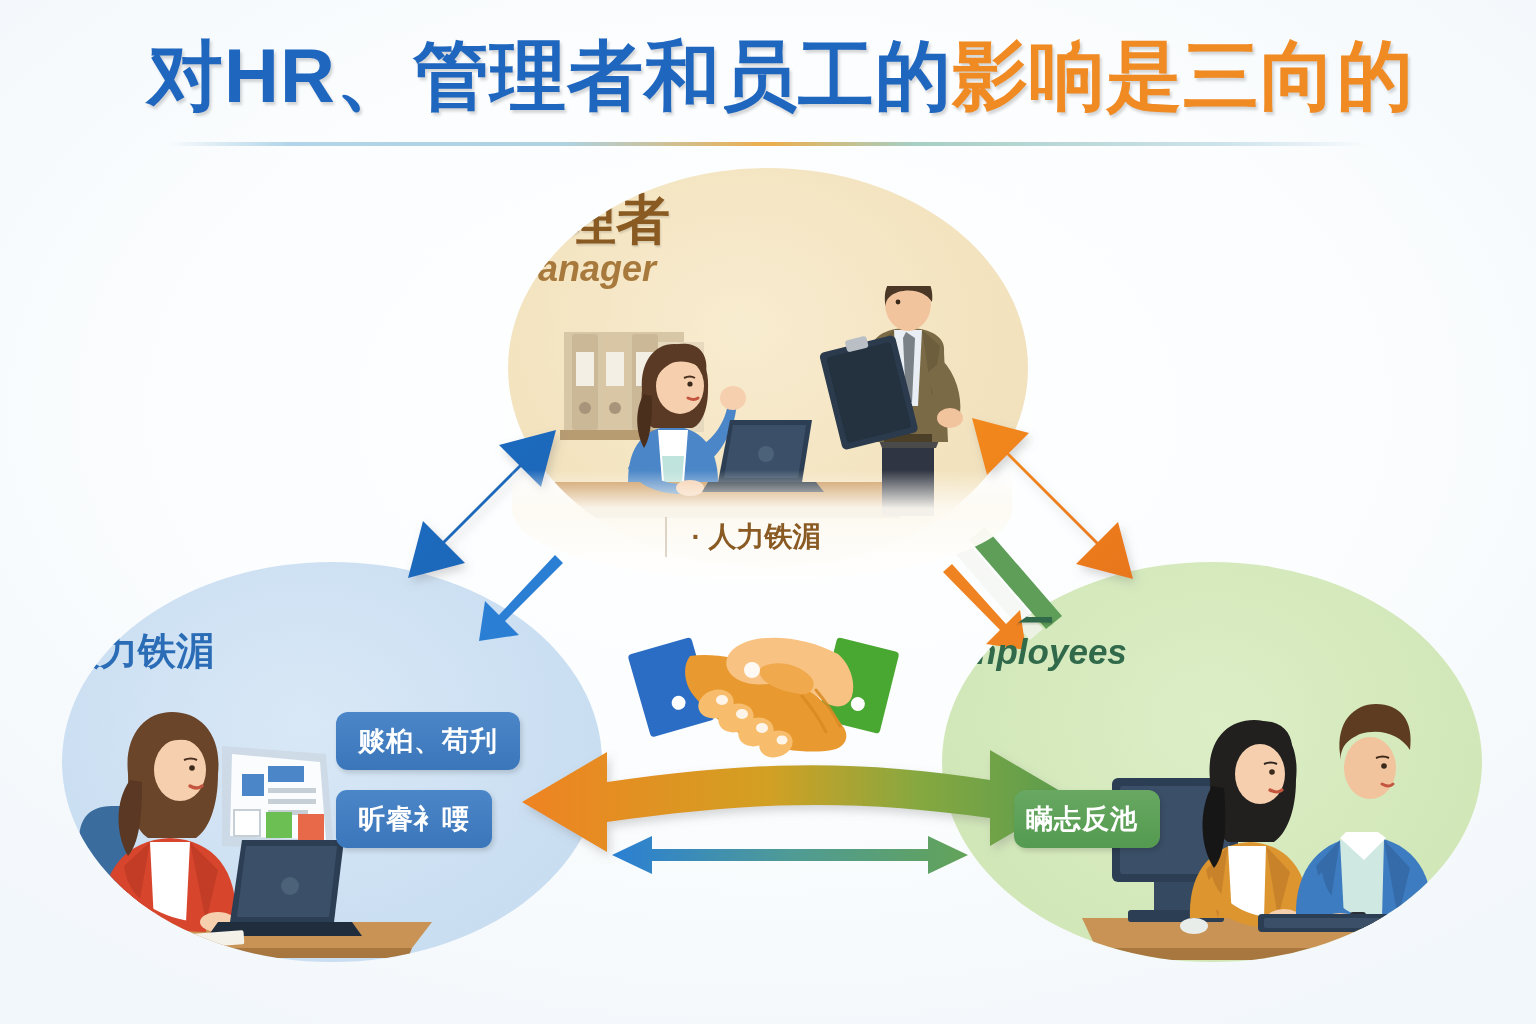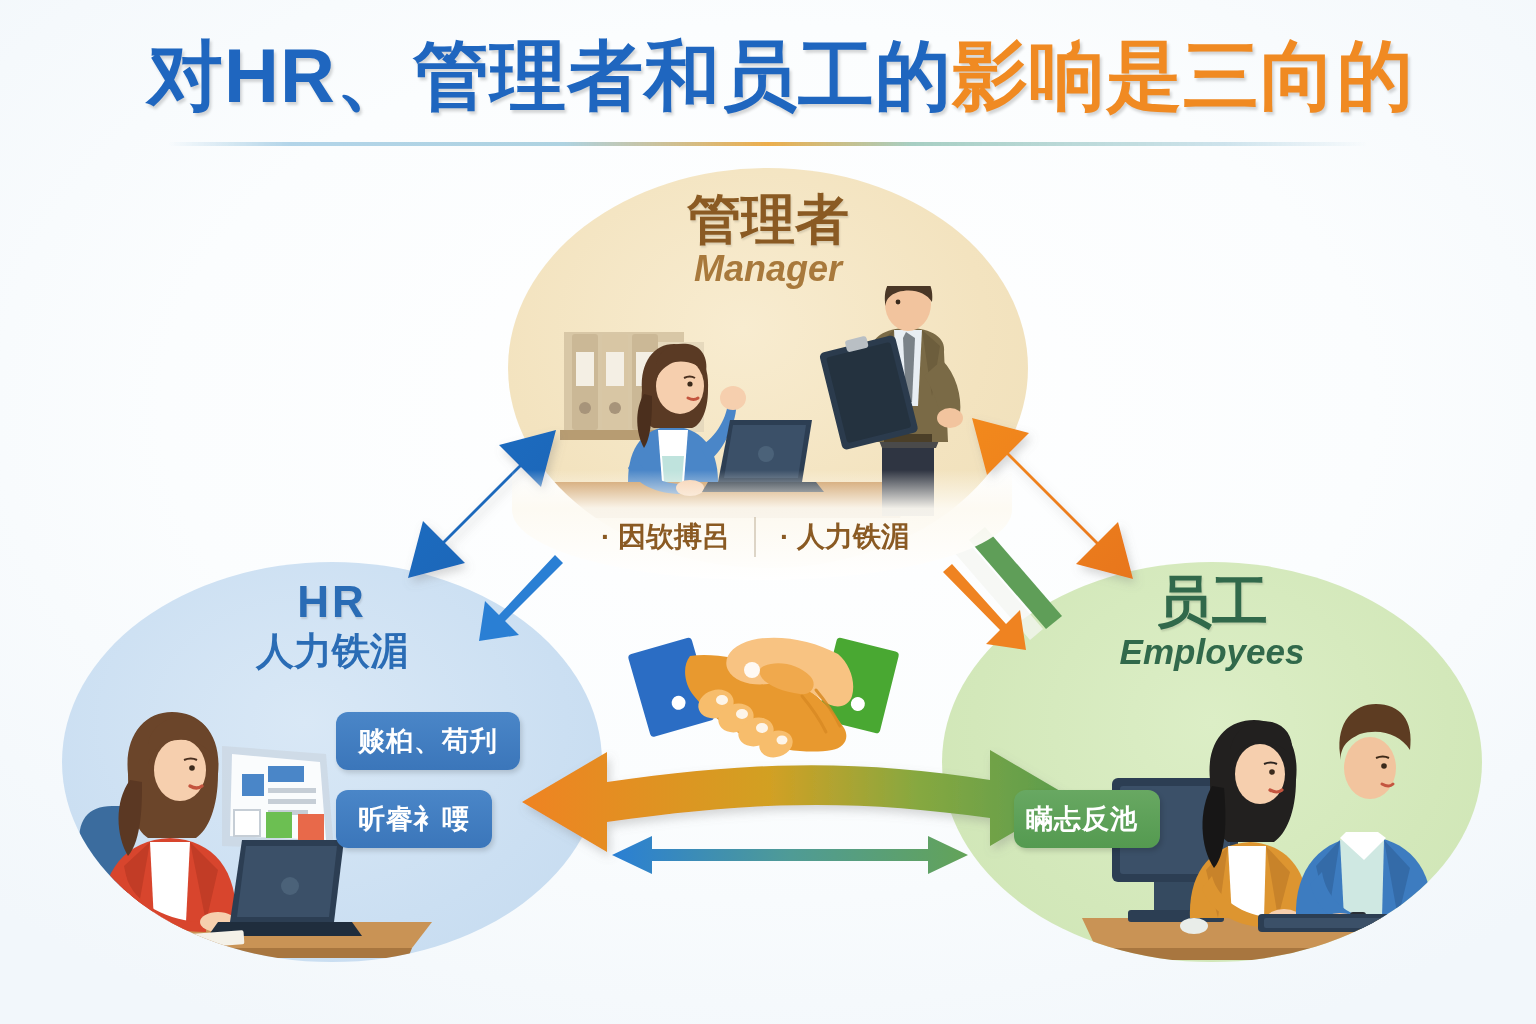--- a/index.html
+++ b/index.html
@@ -80,21 +80,21 @@
   }
   .node-emp {
     left: 942px; top: 562px;
     width: 540px; height: 400px;
     background: radial-gradient(ellipse at 50% 40%, #dceec6 0%, #d3e8ba 62%, #cee5b4 100%);
   }
 
   .node-title {
     position: absolute;
     width: 100%;
-    text-align: center;
+    text-align: left;
     z-index: 6;
     pointer-events: none;
   }
   .node-cn {
     font-size: 52px;
     font-weight: bold;
     line-height: 1.08;
     text-shadow: 1px 2px 2px rgba(0,0,0,0.12);
   }
   .node-en {
@@ -124,21 +124,21 @@
     font-weight: bold;
     padding: 11px 22px;
     border-radius: 12px;
     white-space: nowrap;
     box-shadow: 2px 3px 5px rgba(0,0,0,0.15);
     letter-spacing: 1px;
   }
   .pill-blue { background: linear-gradient(to bottom, #4a86c8 0%, #3b76ba 100%); }
   .pill-green { background: linear-gradient(to bottom, #68a862 0%, #549a50 100%); }
   .pill-hr-1 { left: 336px; top: 712px; }
-  .pill-hr-2 { left: 336px; top: 790px; }
+  .pill-hr-2 { left: 336px; top: 790px; border-radius: 11px; }
   .pill-emp-1 { left: 1014px; top: 710px; }
   .pill-emp-2 { left: 1014px; top: 790px; }
   .pill-emp-1::after {
     content: "";
     position: absolute;
     right: -16px; top: 18px;
     border: 10px solid transparent;
     border-left-color: #5c9f57;
   }
 
@@ -530,21 +530,20 @@
       </g>
 
       <ellipse cx="112" cy="254" rx="14" ry="8" fill="#e9ede9"></ellipse>
     </svg>
 
     <div class="pill pill-green pill-emp-2" style="left:72px; top:228px;padding-left:12px;">瞞忐反池</div>
   </div>
 
   <div class="center-plate"></div>
   <div class="center-notes">
-    <div class="center-note">· 因欤搏呂</div>
     <div class="note-divider"></div>
     <div class="center-note">· 人力铁湄</div>
   </div>
 
   <svg style="position:absolute; left:612px; top:592px; z-index:9;" width="300" height="190" viewBox="0 0 300 190">
 
     <g transform="rotate(-16 60 95)">
       <rect x="26" y="52" width="66" height="86" rx="4" fill="#2b6dc4"></rect>
       <circle cx="62" cy="112" r="7" fill="#ffffff"></circle>
     </g>

